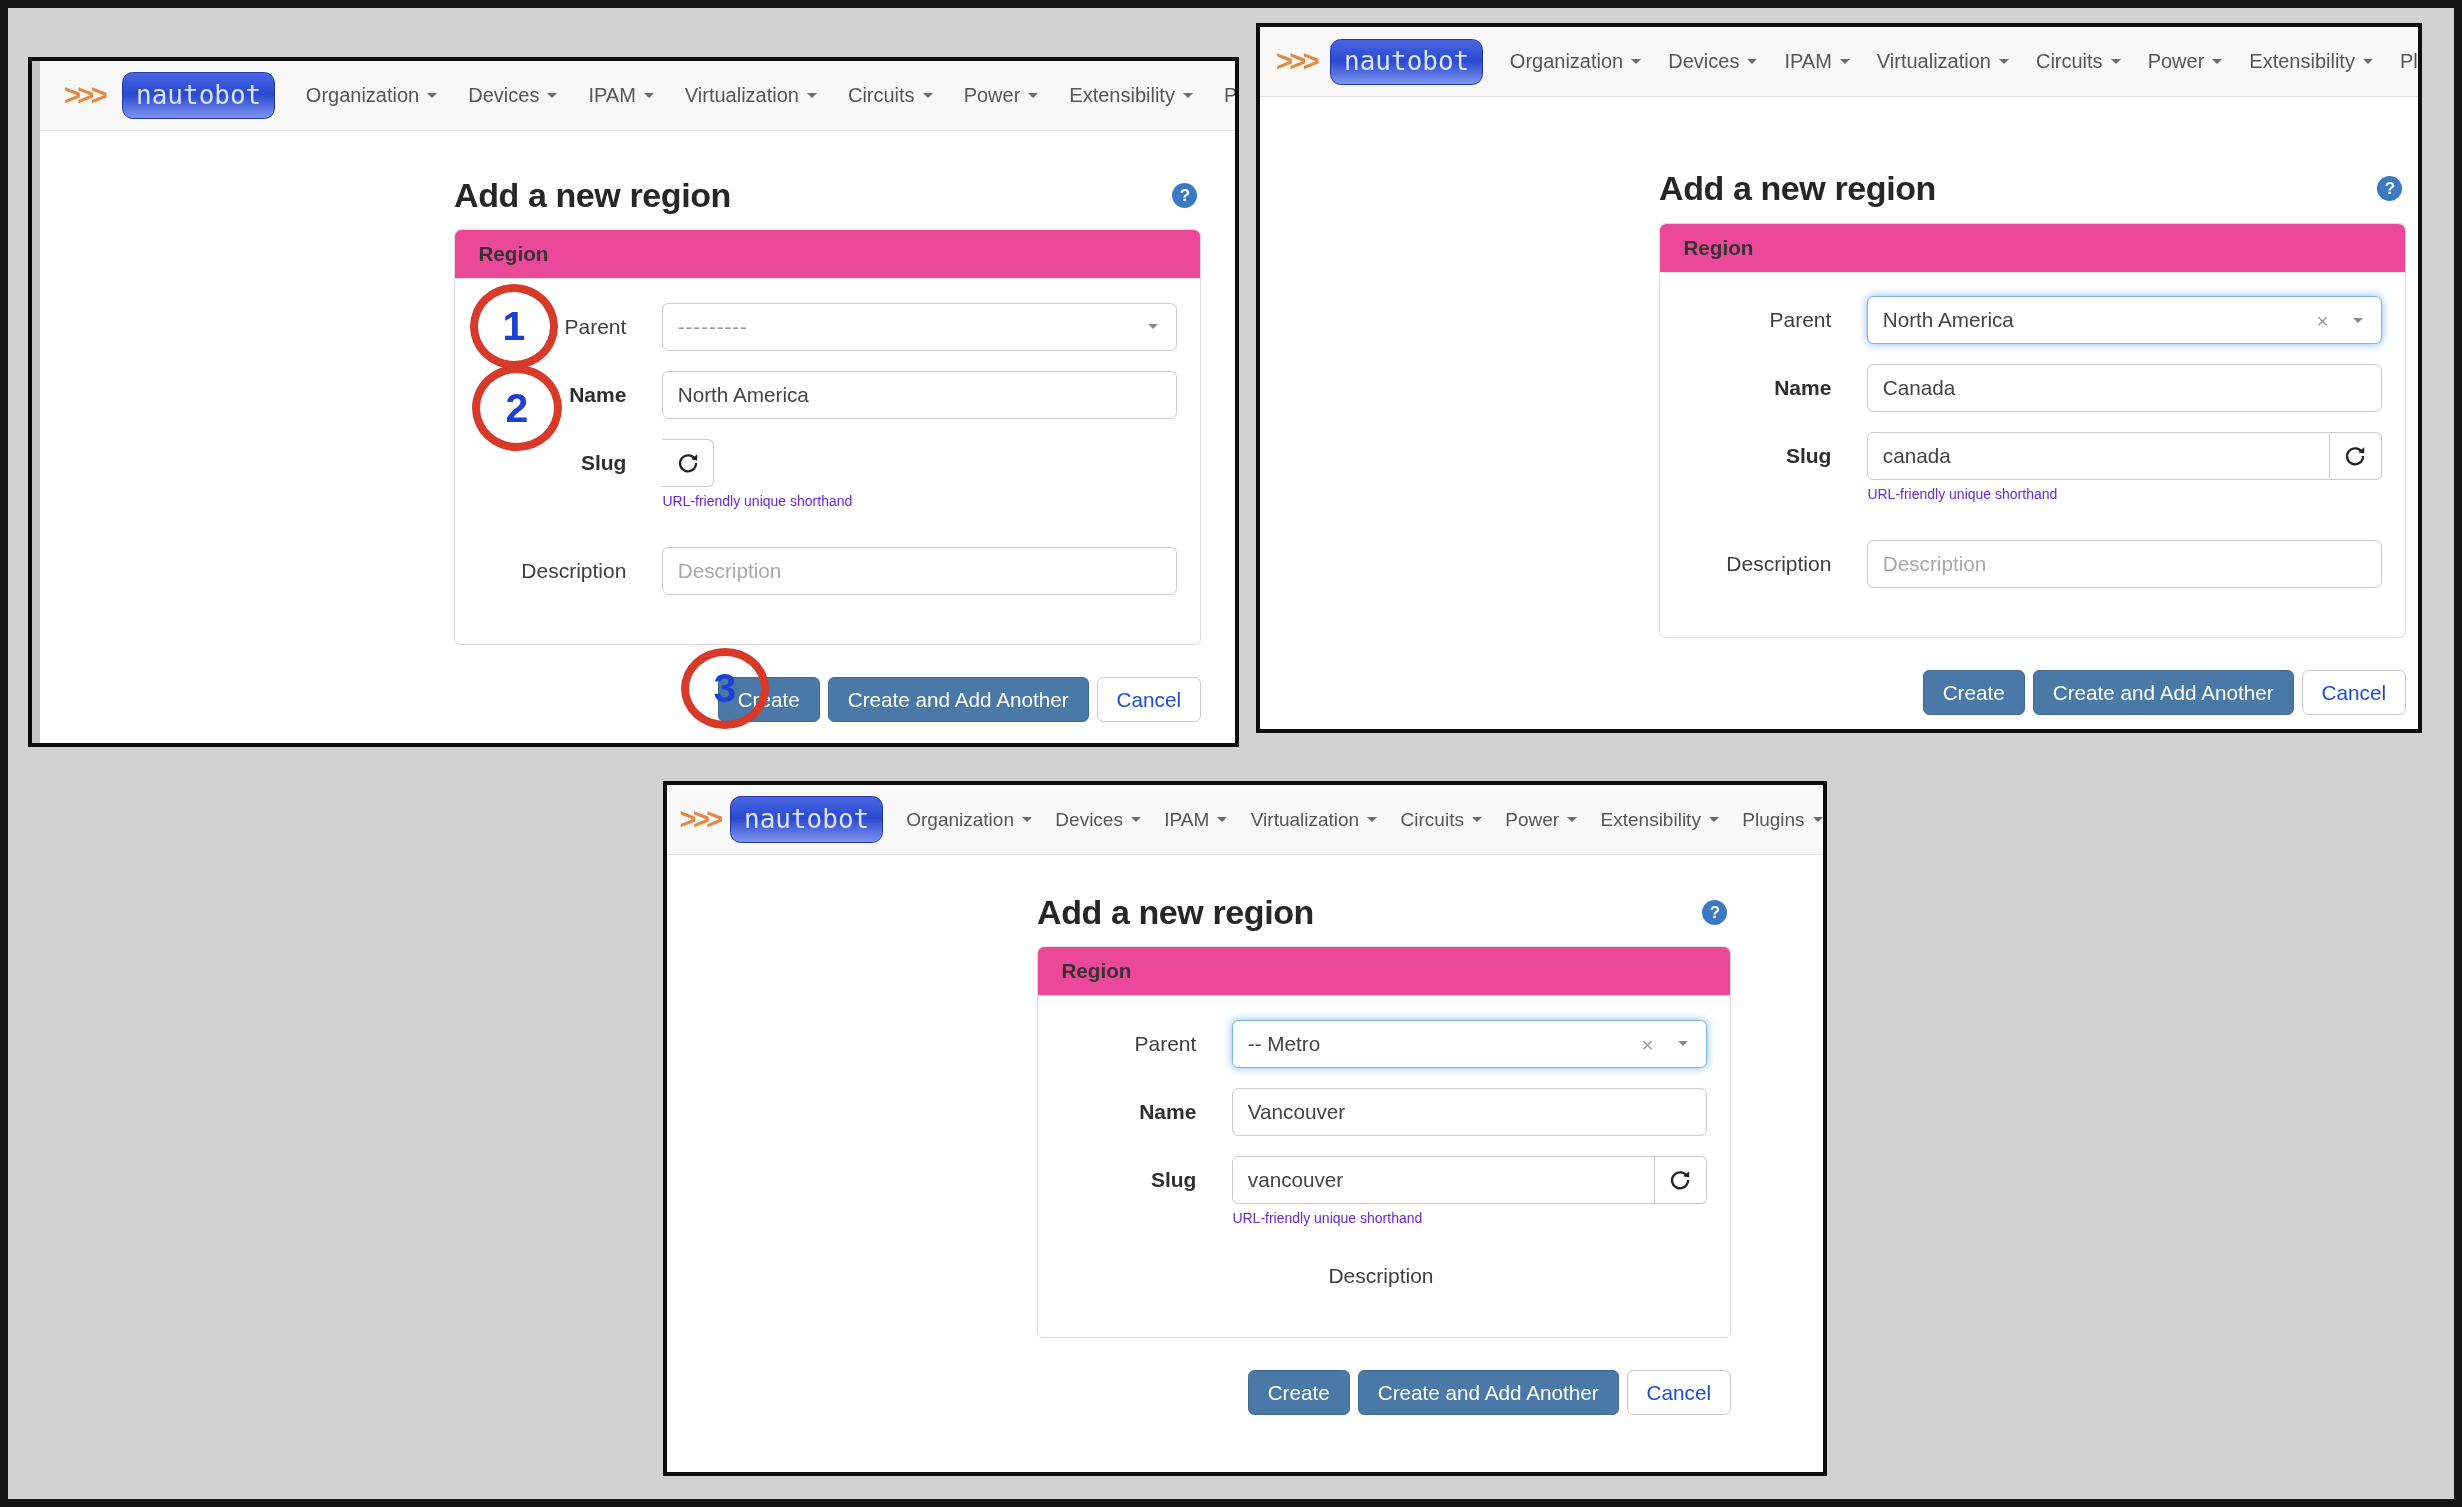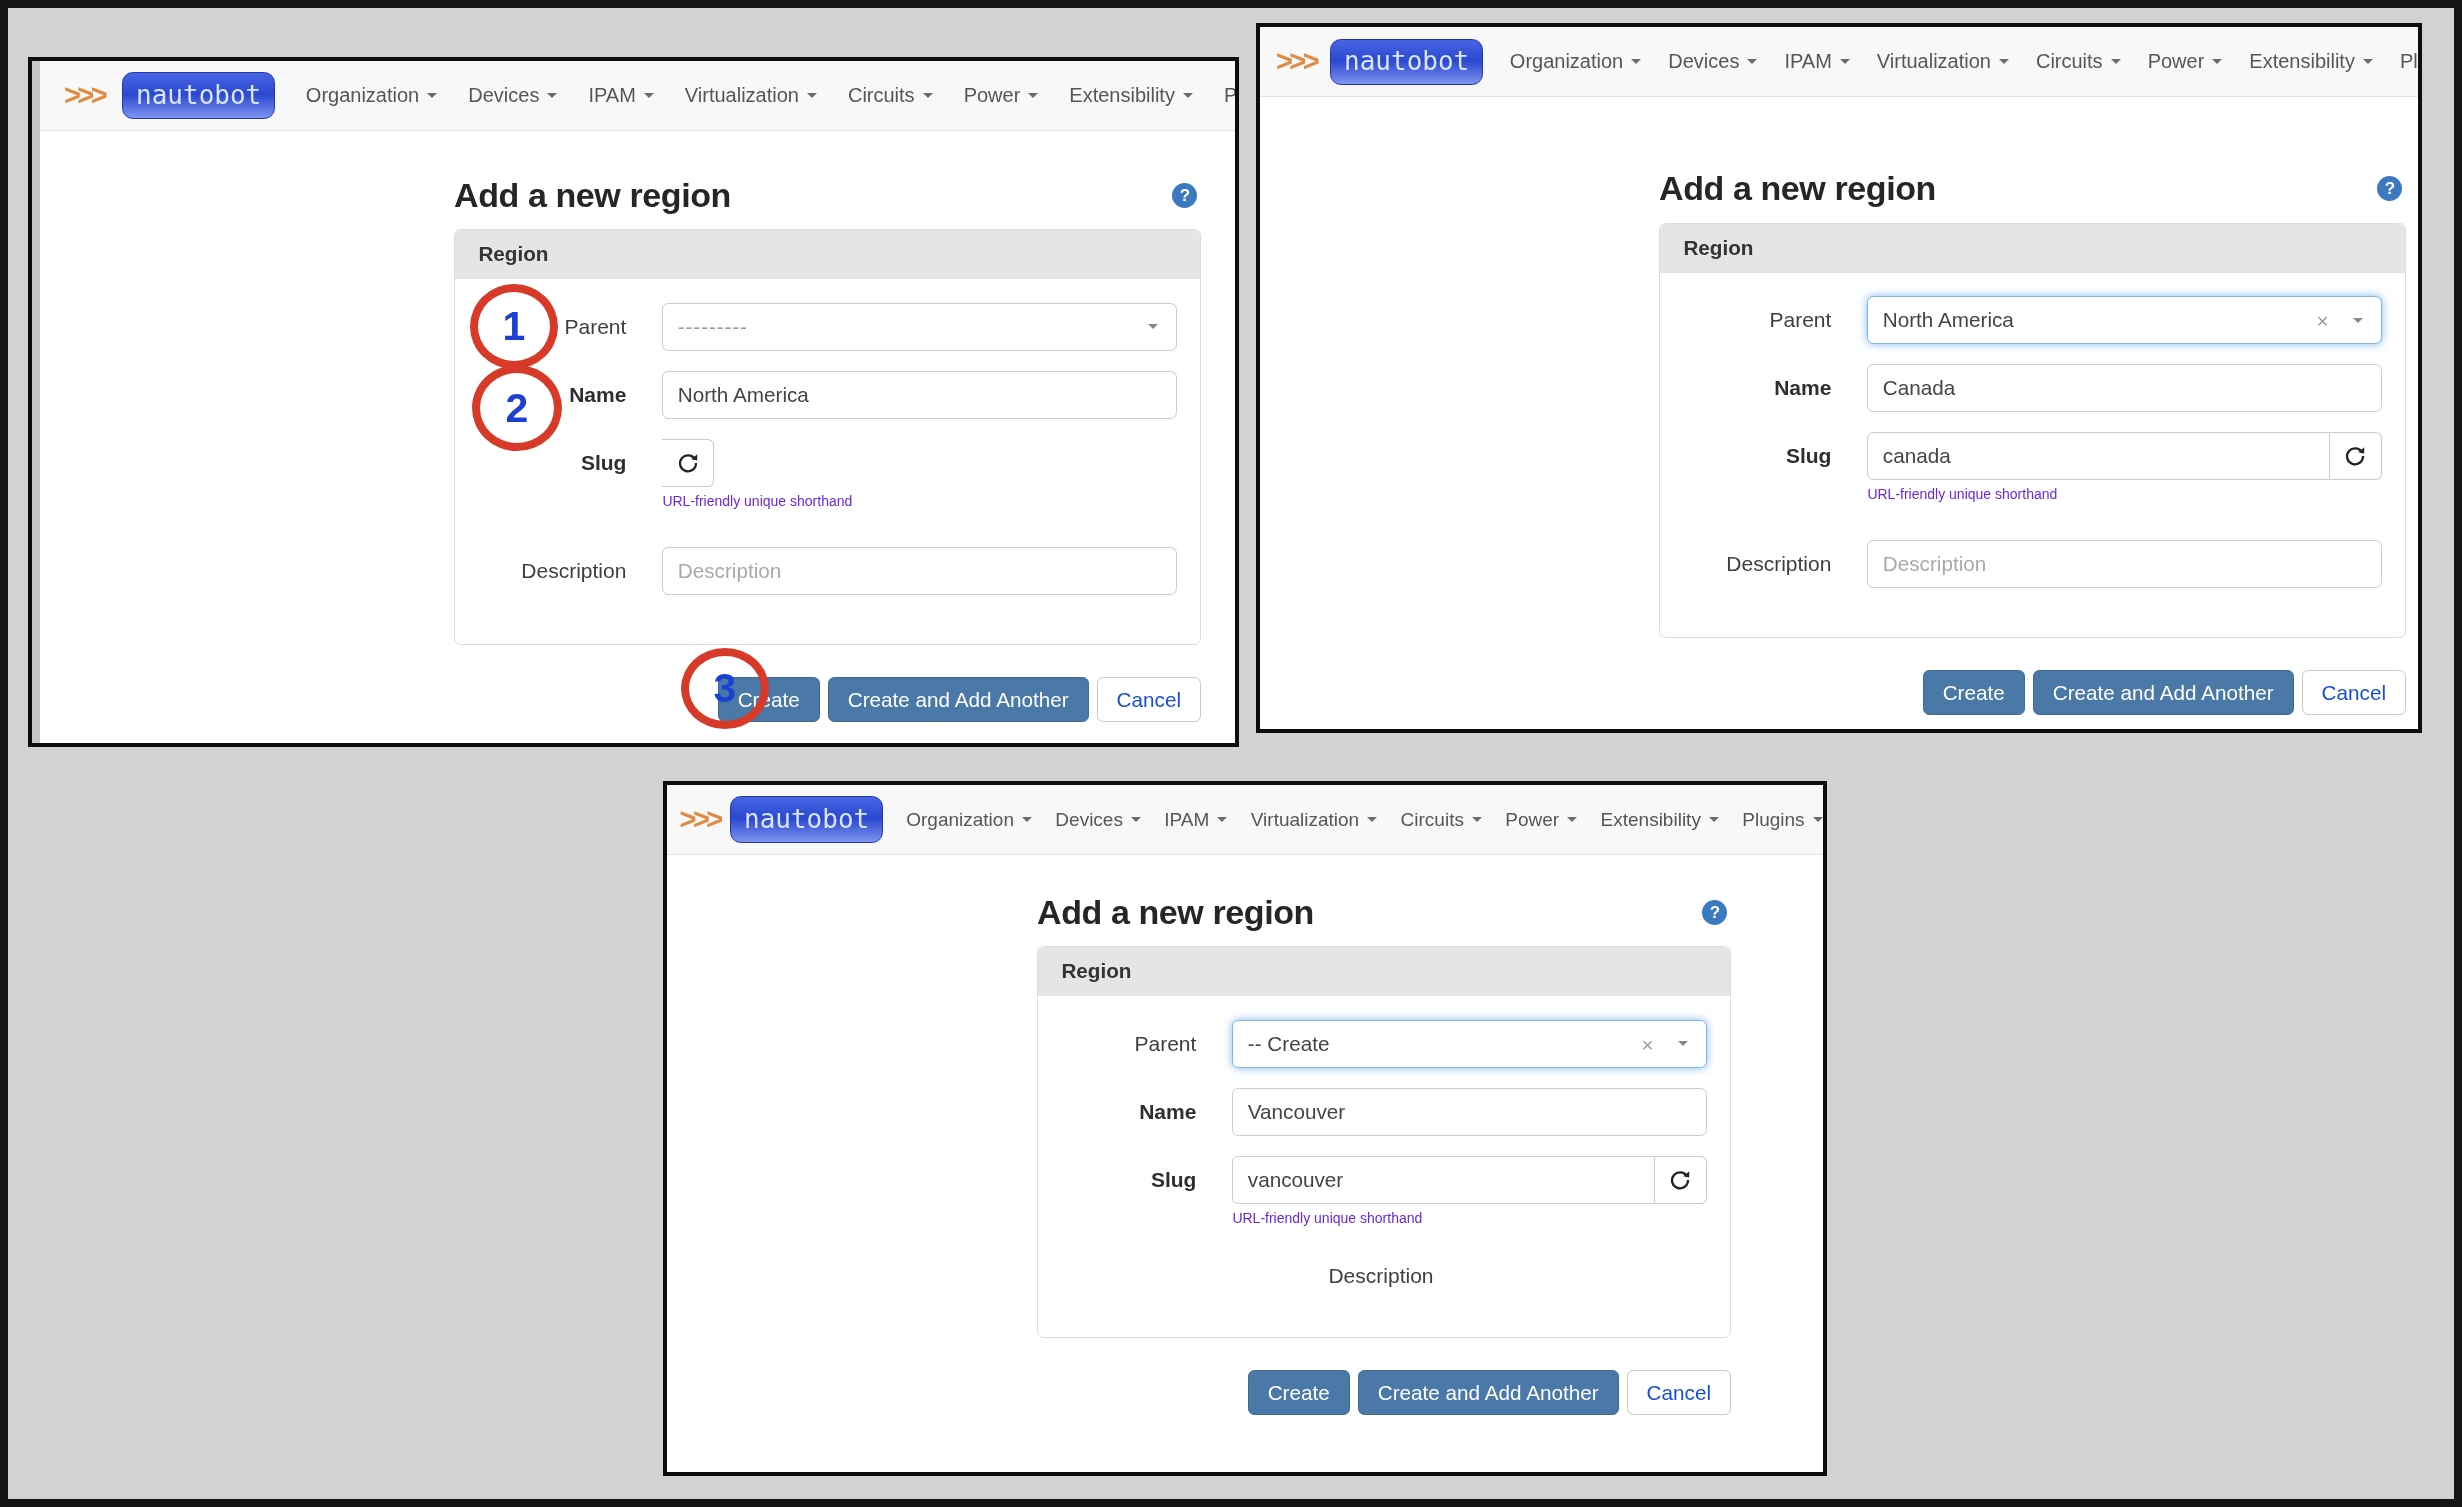--- a/index.html
+++ b/index.html
@@ -58,21 +58,21 @@
   .title-row { display:flex; justify-content:space-between; align-items:center; margin-bottom:14.4px; padding-right:3.6px; }
   .page-title { font-size:34px; font-weight:600; color:#262626; letter-spacing:-0.4px; }
   .help-icon {
     width:25px; height:25px; border-radius:50%; background:#3b7ac0; color:#fff;
     display:flex; align-items:center; justify-content:center;
     font-size:17px; font-weight:700; cursor:pointer; flex:none;
   }
 
   .card { border:0.9px solid #dcdcdc; border-radius:6.3px; background:#fff; }
   .card-header {
-    height:49px; background:#e5e5e5; border-bottom:1.8px solid #e3e3e3;
+    height:49px; background:#ec4899; border-bottom:1.8px solid #e3e3e3;
     border-radius:6.3px 6.3px 0 0; display:flex; align-items:center; padding-left:23.4px;
     font-size:20.7px; font-weight:700; color:#333;
   }
   .card-body { padding:23.4px 23.4px 40px; }
 
   .frow { display:flex; align-items:center; margin-bottom:20px; }
   .frow.desc-row { margin-top:38px; margin-bottom:9px;justify-content:center; }
   .flabel { width:184px; padding-right:36px; text-align:right; font-size:21px; color:#3e3e3e; flex:none; }
   .p3 .flabel { width:171px; }
   .flabel.req { font-weight:700; color:#2e2e2e; }
@@ -354,21 +354,21 @@
       <span class="page-title">Add a new region</span>
       <span class="help-icon">?</span>
     </div>
     <div class="card">
       <div class="card-header">Region</div>
       <div class="card-body">
         <div class="frow">
           <span class="flabel">Parent</span>
           <span class="fctl">
             <span class="sel focused">
-              <span class="sel-text">-- Create</span>
+              <span class="sel-text">-- Metro</span>
               <span class="sel-clear">×</span>
               <span class="caret-down sel-caret"></span>
             </span>
           </span>
         </div>
         <div class="frow">
           <span class="flabel req">Name</span>
           <span class="fctl"><input class="tinput" value="Vancouver" style=""></span>
         </div>
         <div class="frow" style="margin-bottom:0;">

